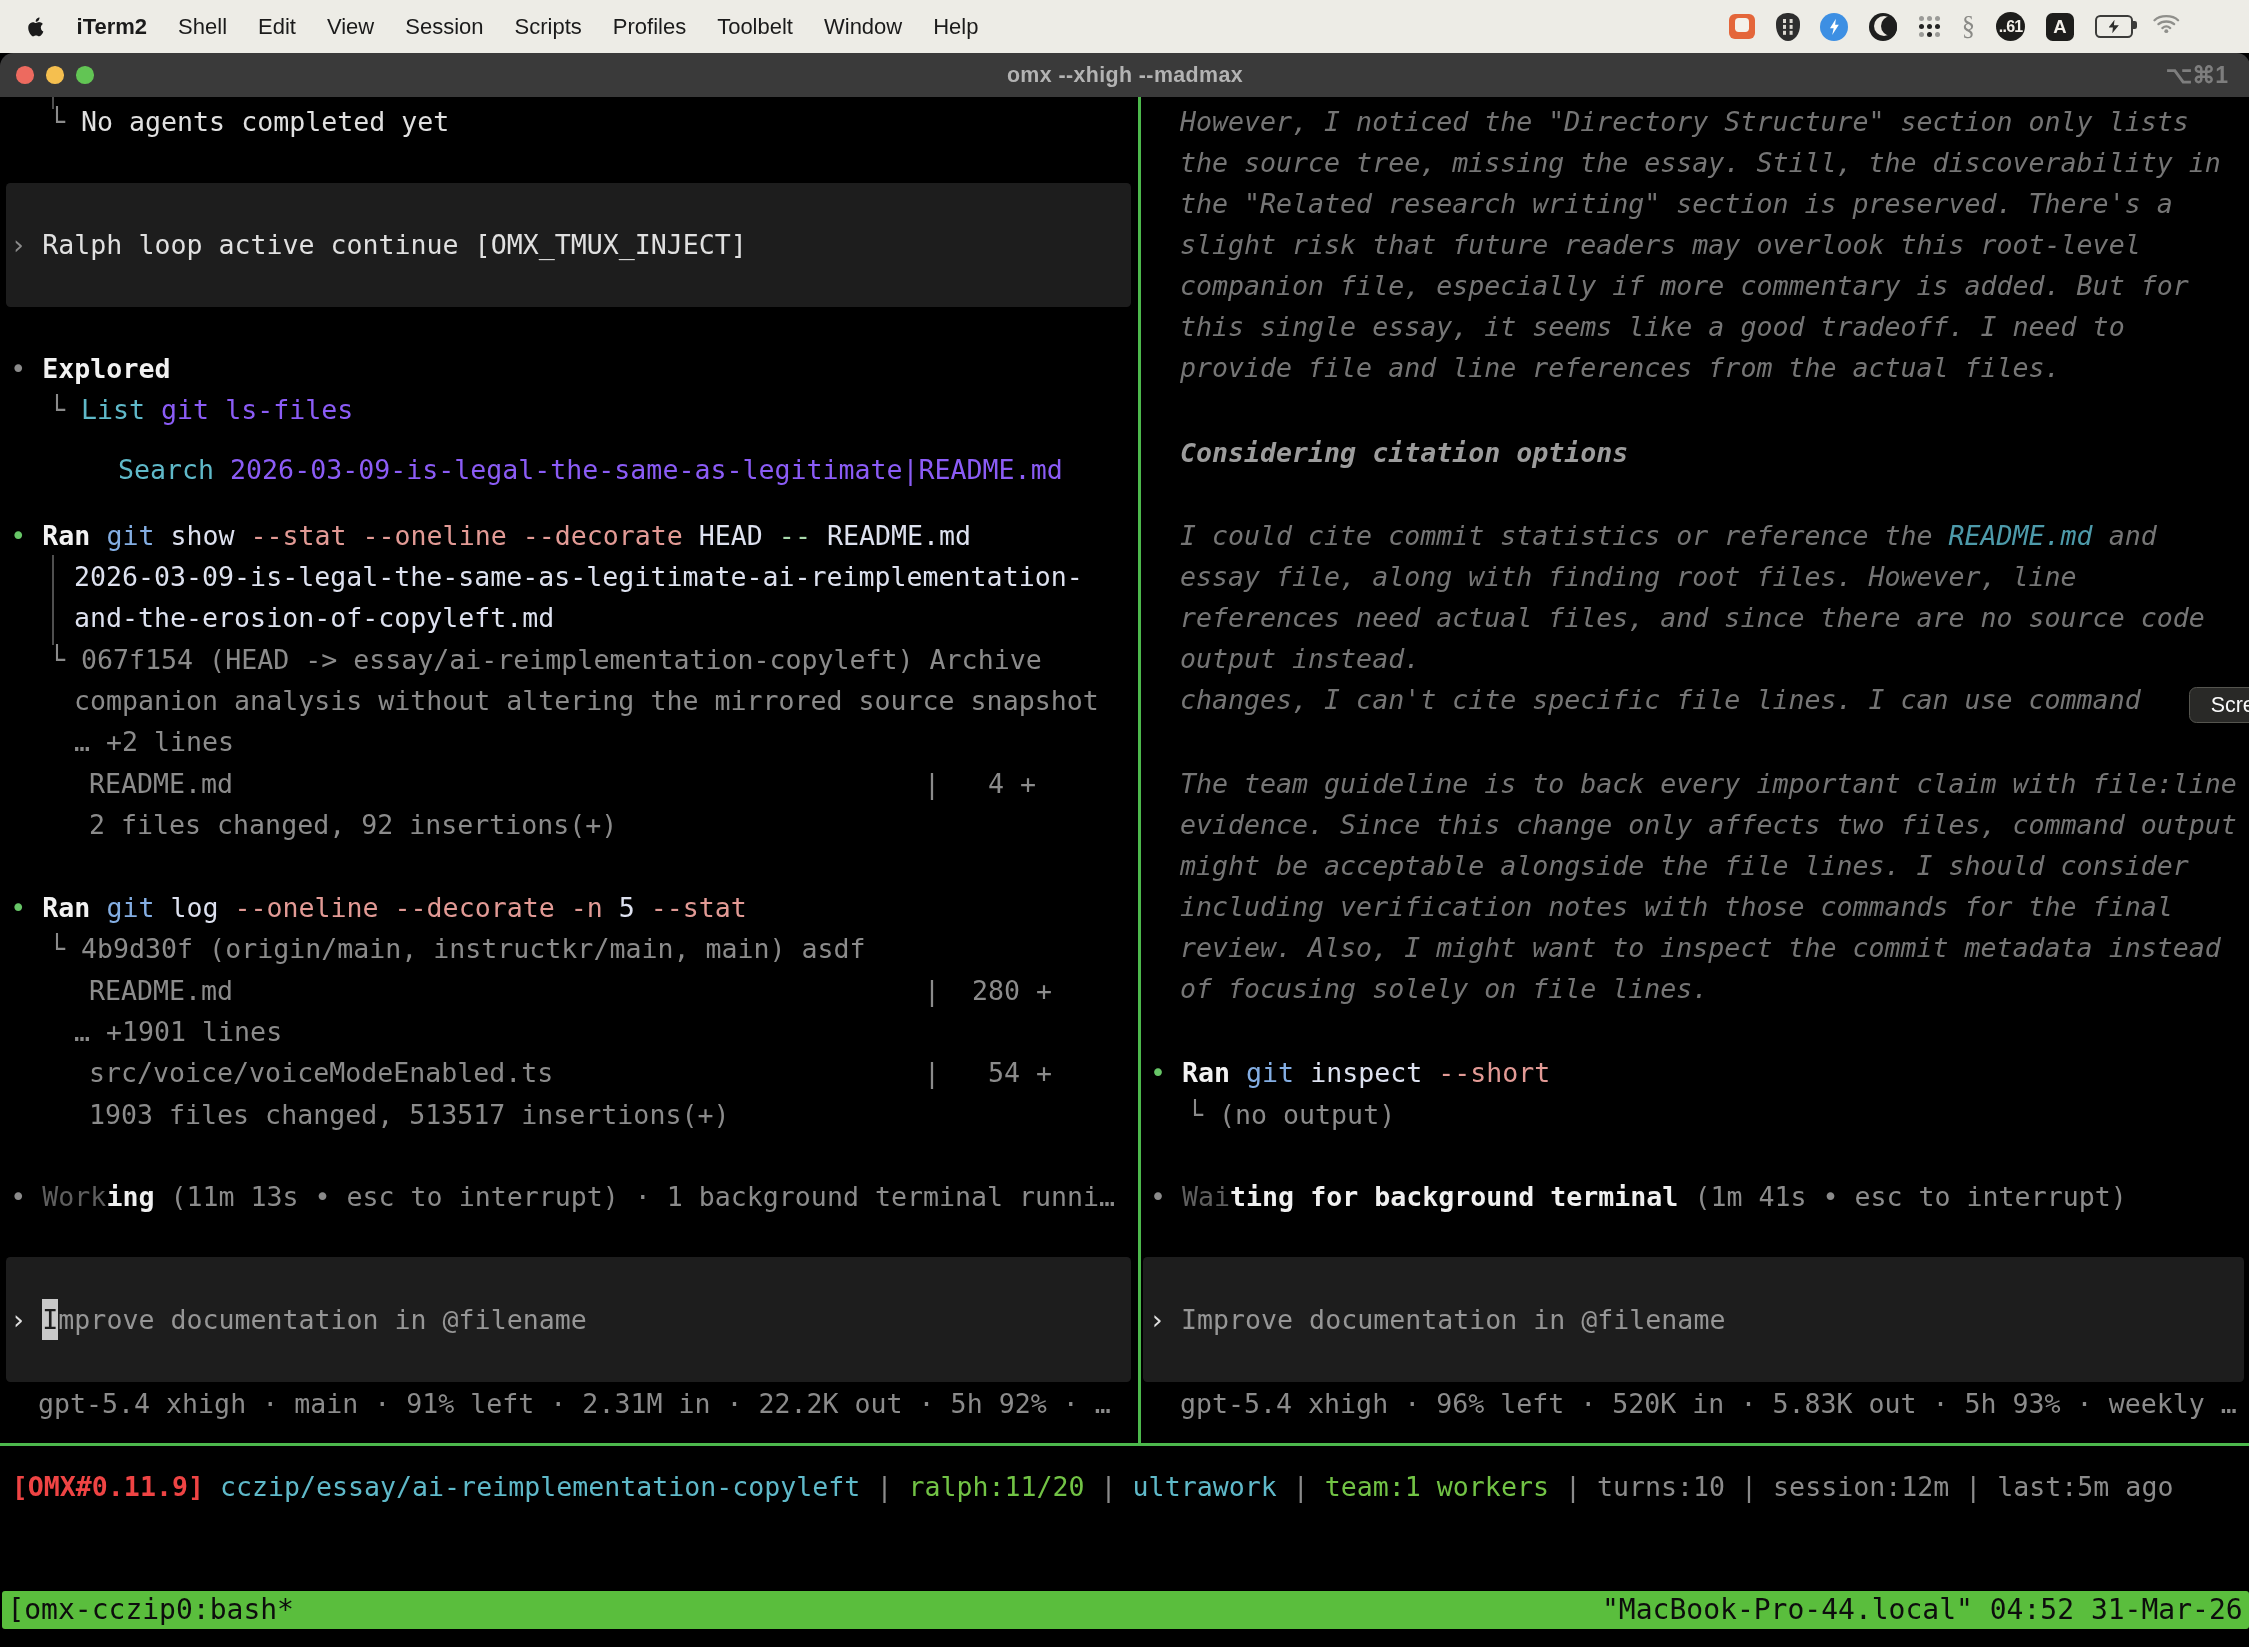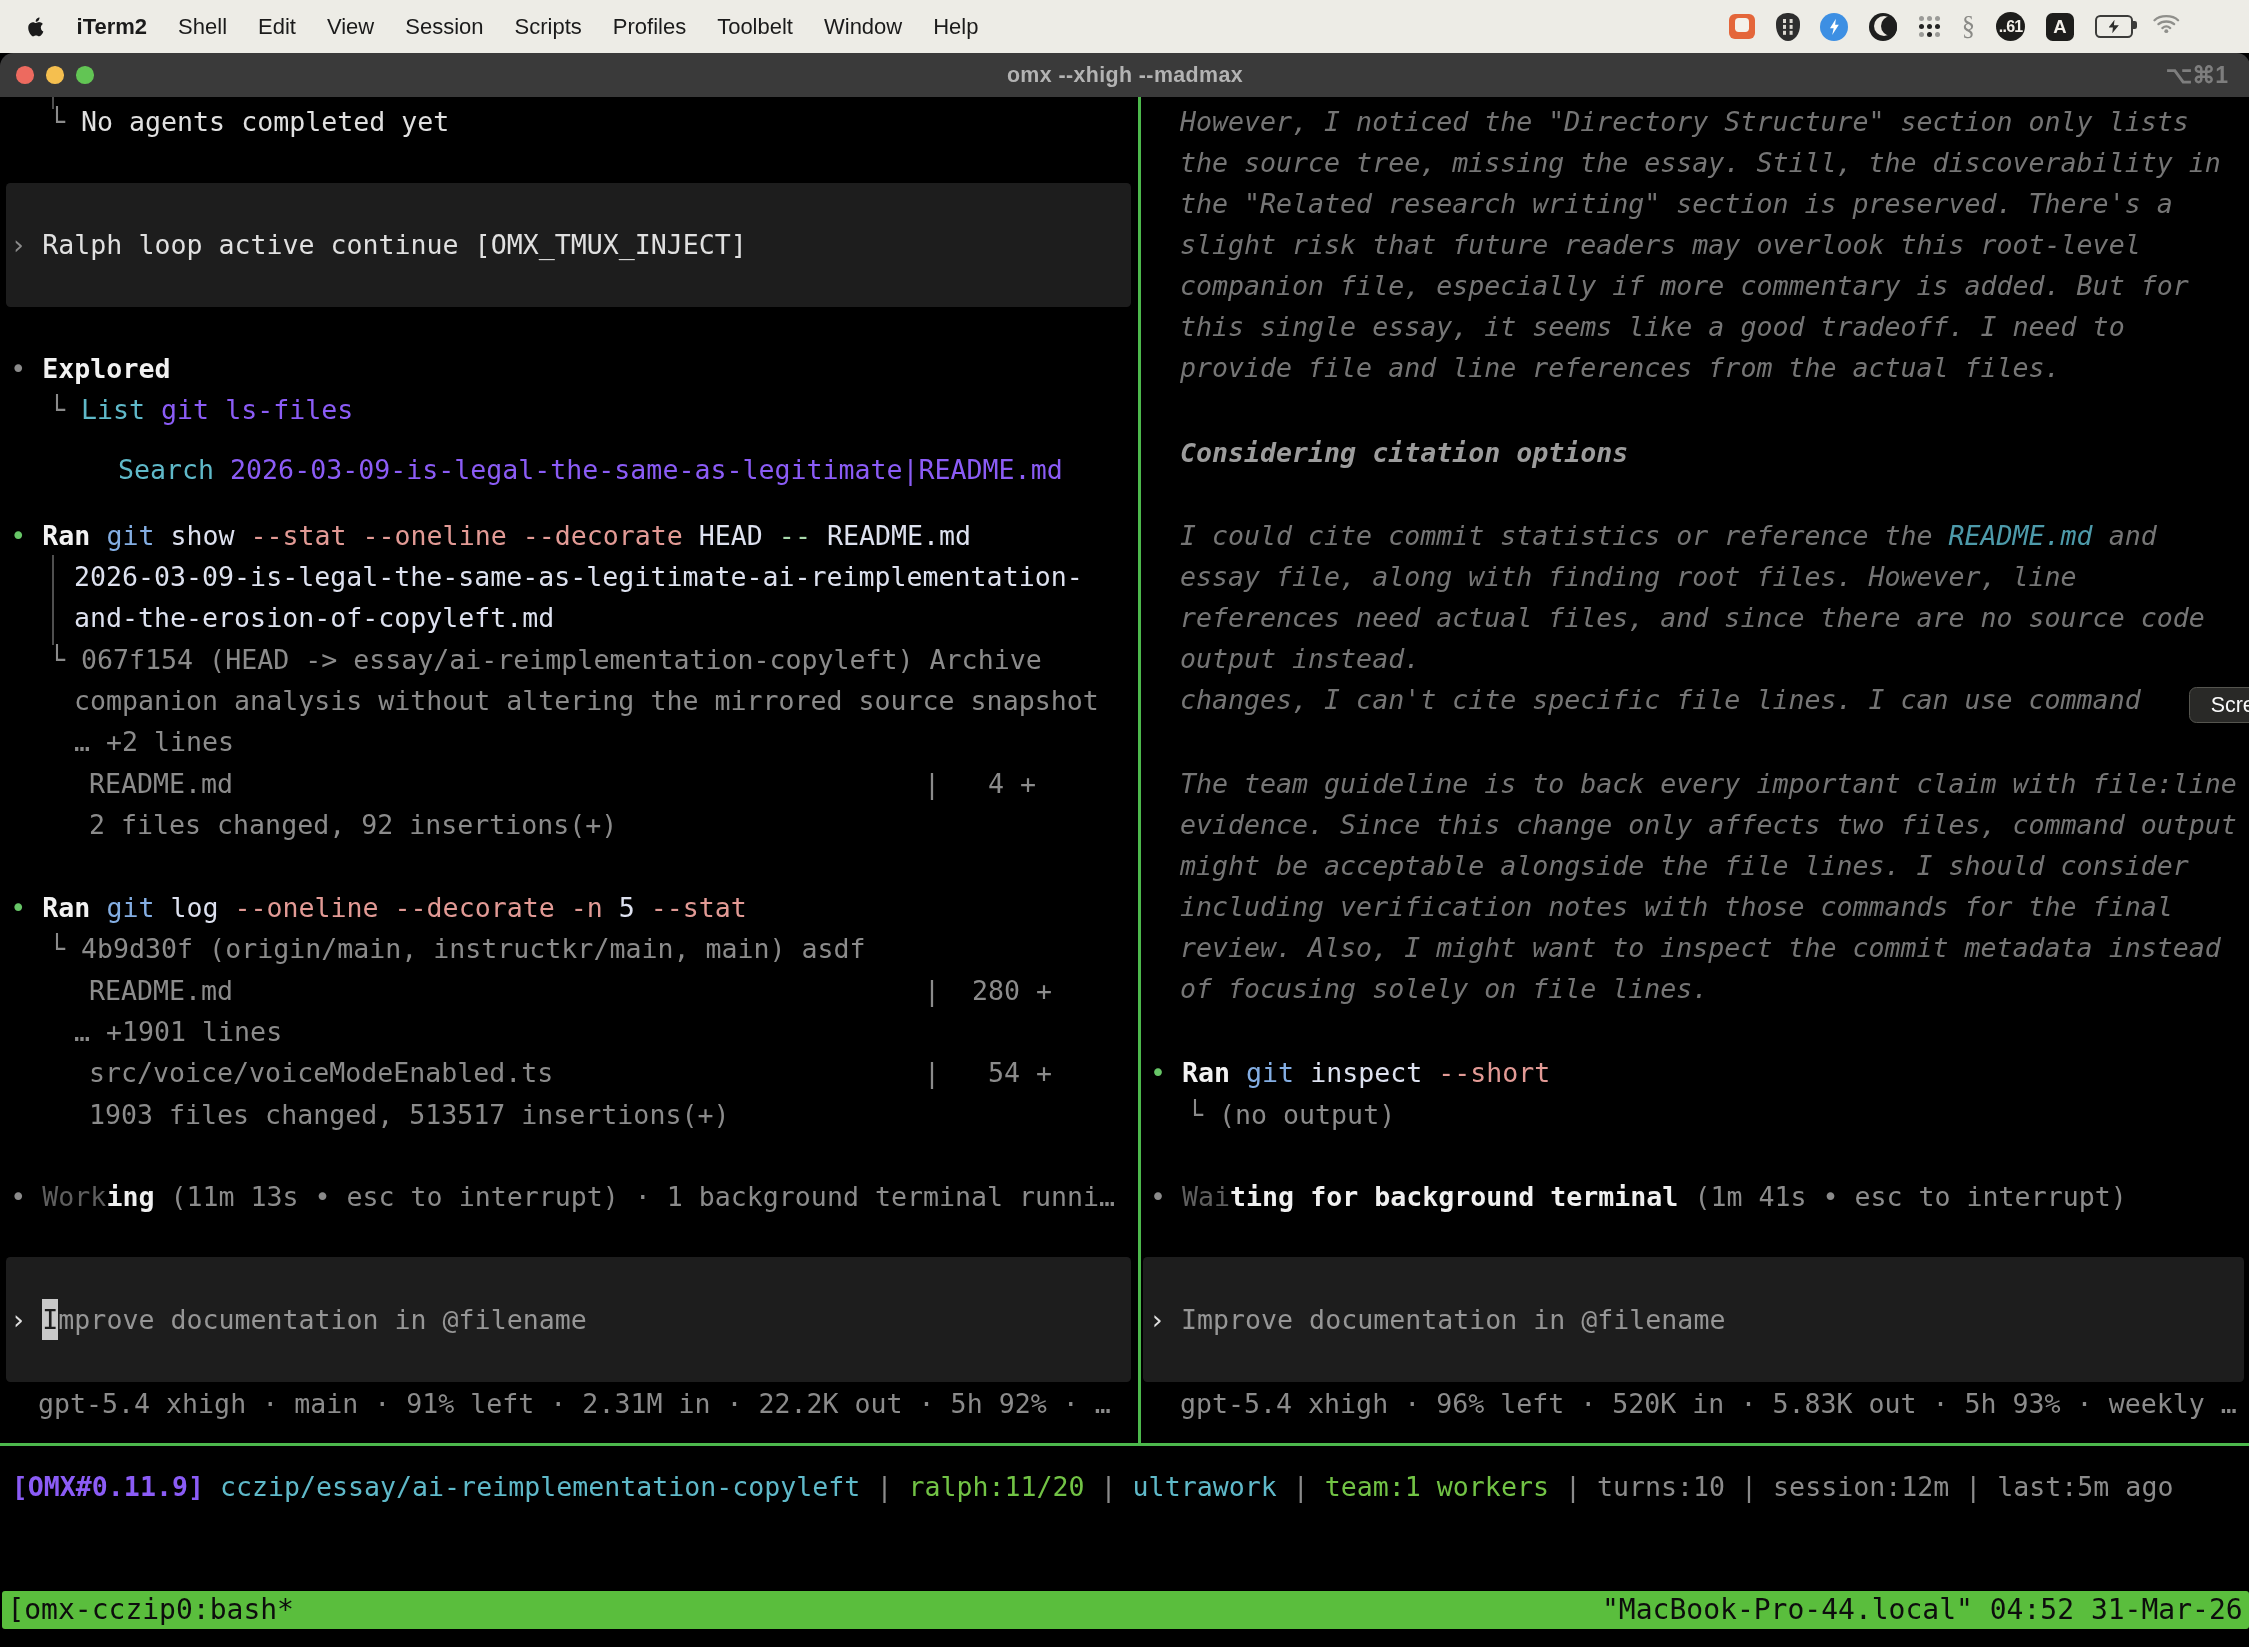--- a/index.html
+++ b/index.html
@@ -77,21 +77,21 @@
   .c-bl{color:#84aee3;}
   .c-pk{color:#e29a95;}
   .c-lv{color:#dde1ef;}
   .c-gn{color:#67c667;}
   .c-lgn{color:#a8d8ab;}
   .c-gn2{color:#72c345;}
   .c-it{color:#757575;font-style:italic;}
   .c-ith{color:#9c9c9c;font-style:italic;font-weight:bold;}
   .c-teal{color:#4d9aaa;font-style:italic;}
   .c-ph{color:#969696;}
-  .s-bw{color:#8b5cf6;font-weight:bold;}
+  .s-bw{color:#ef4444;font-weight:bold;}
   .it{font-style:italic;color:#757575;}
 
   .cursor{display:inline-block;background:#c9c9c9;color:#1d1d1d;}
 
   .vdiv{position:absolute;left:1138px;top:0;width:3px;height:1346px;background:#4cb84c;}
   .hdiv{position:absolute;left:0;top:1346px;width:2250px;height:3px;background:#4cb84c;}
 
   .omx{position:absolute;left:11.8px;top:1369px;line-height:41px;white-space:pre;font-size:26.6px;}
 
   .tmux{position:absolute;left:1.5px;top:1494px;width:2247px;height:38px;background:#5abe3d;

